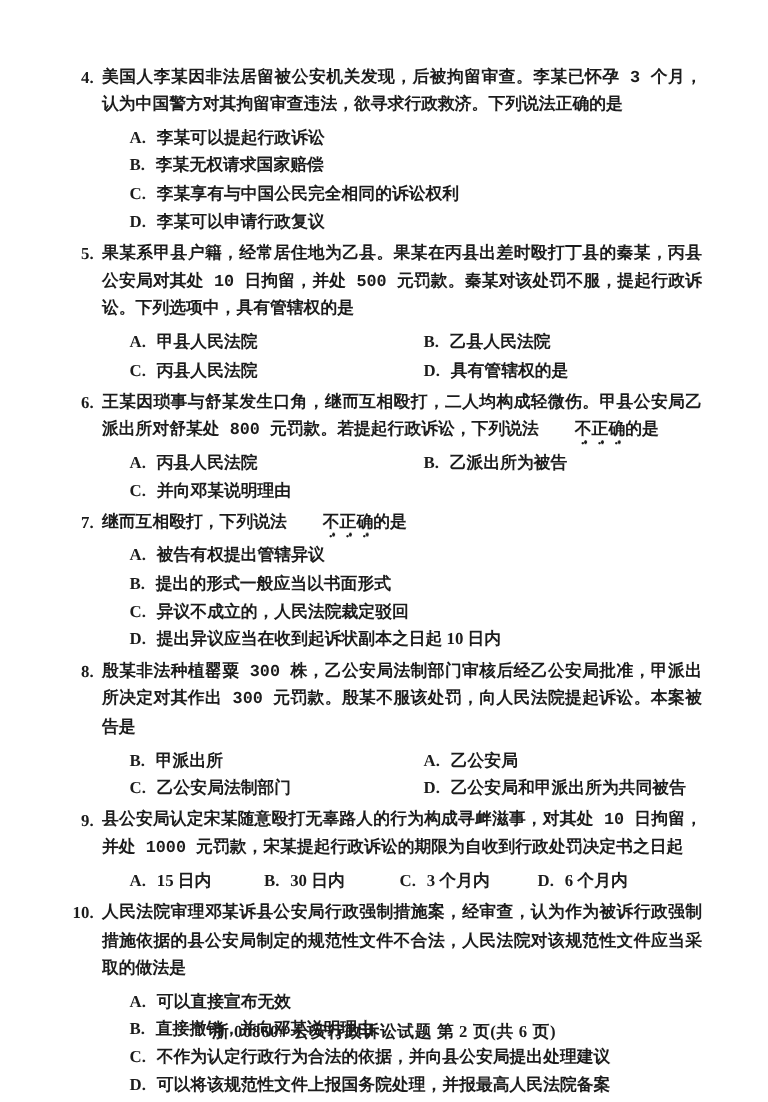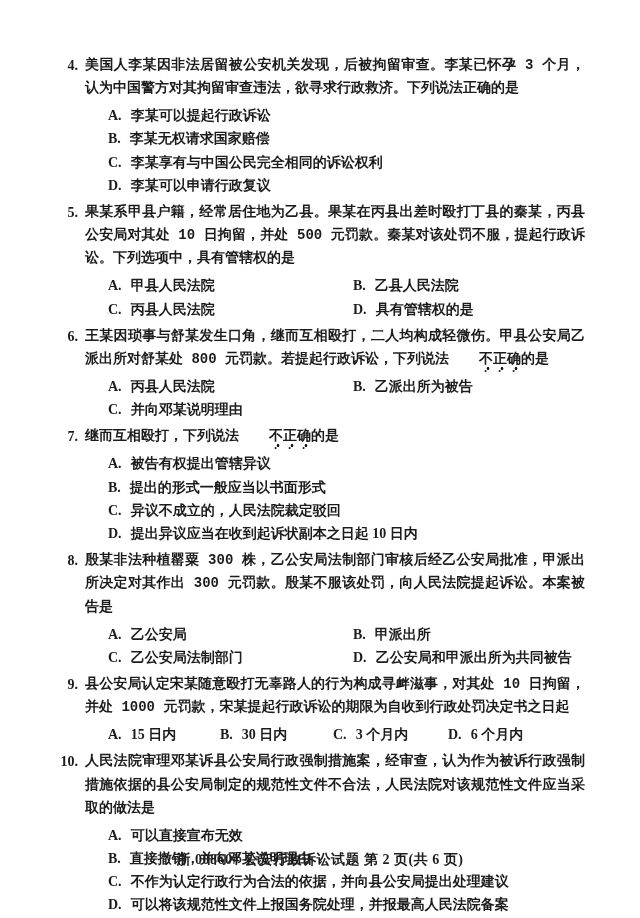--- a/index.html
+++ b/index.html
@@ -118,22 +118,22 @@
       <div class="option"><span class="olabel">B.</span><span>提出的形式一般应当以书面形式</span></div>
       <div class="option"><span class="olabel">C.</span><span>异议不成立的，人民法院裁定驳回</span></div>
       <div class="option"><span class="olabel">D.</span><span>提出异议应当在收到起诉状副本之日起 10 日内</span></div>
     </div>
   </section>
 
   <section class="question">
     <span class="qnum">8.</span>
     <p class="stem"><span>殷某非法种植罂粟 300 株，乙公安局法制部门审核后经乙公安局批准，甲派出所决定对其作出 300 元罚款。殷某不服该处罚，向人民法院提起诉讼。本案被告是</span><span class="emph"></span><span></span></p>
     <div class="options grid2">
+      <div class="option"><span class="olabel">B.</span><span>甲派出所</span></div>
       <div class="option"><span class="olabel">A.</span><span>乙公安局</span></div>
-      <div class="option"><span class="olabel">B.</span><span>甲派出所</span></div>
       <div class="option"><span class="olabel">C.</span><span>乙公安局法制部门</span></div>
       <div class="option"><span class="olabel">D.</span><span>乙公安局和甲派出所为共同被告</span></div>
     </div>
   </section>
 
   <section class="question">
     <span class="qnum">9.</span>
     <p class="stem"><span>县公安局认定宋某随意殴打无辜路人的行为构成寻衅滋事，对其处 10 日拘留，并处 1000 元罚款，宋某提起行政诉讼的期限为自收到行政处罚决定书之日起</span><span class="emph"></span><span></span></p>
     <div class="options row4">
       <div class="option"><span class="olabel">A.</span><span>15 日内</span></div>

